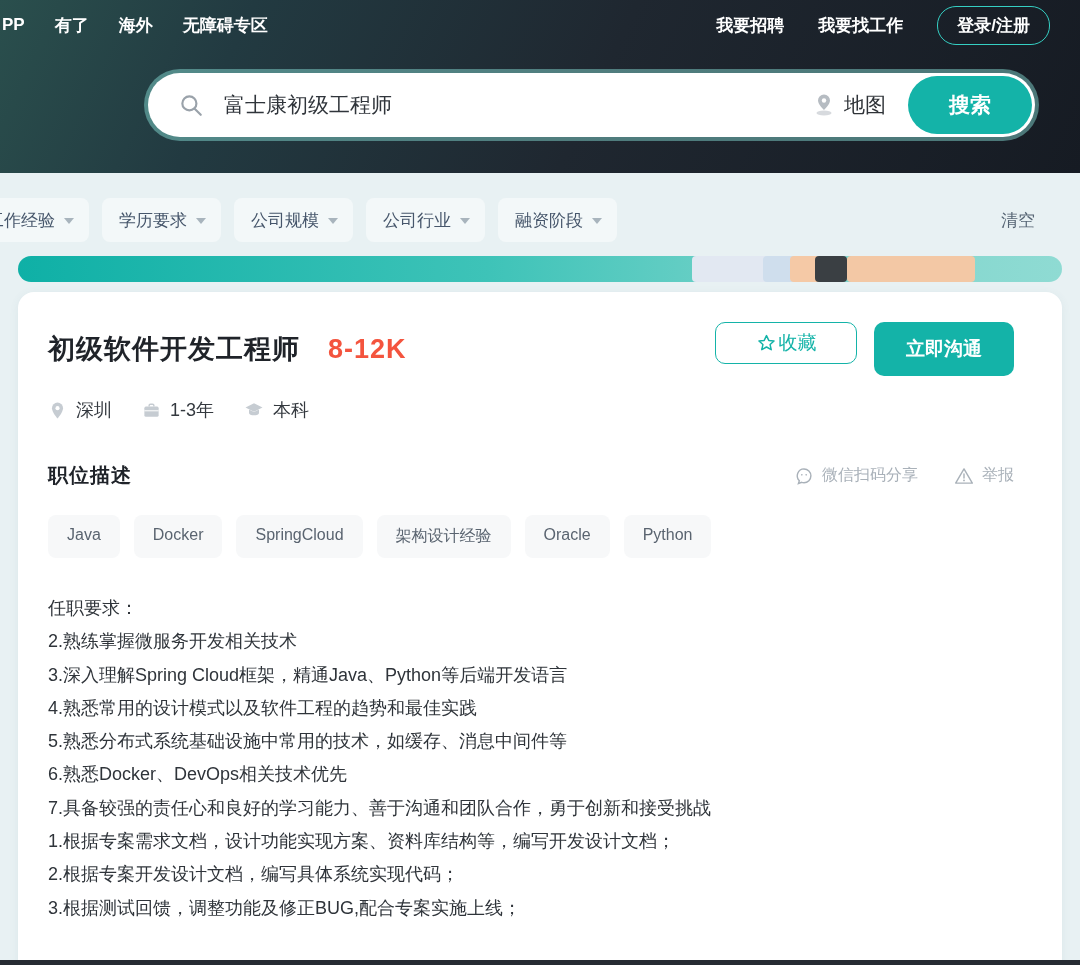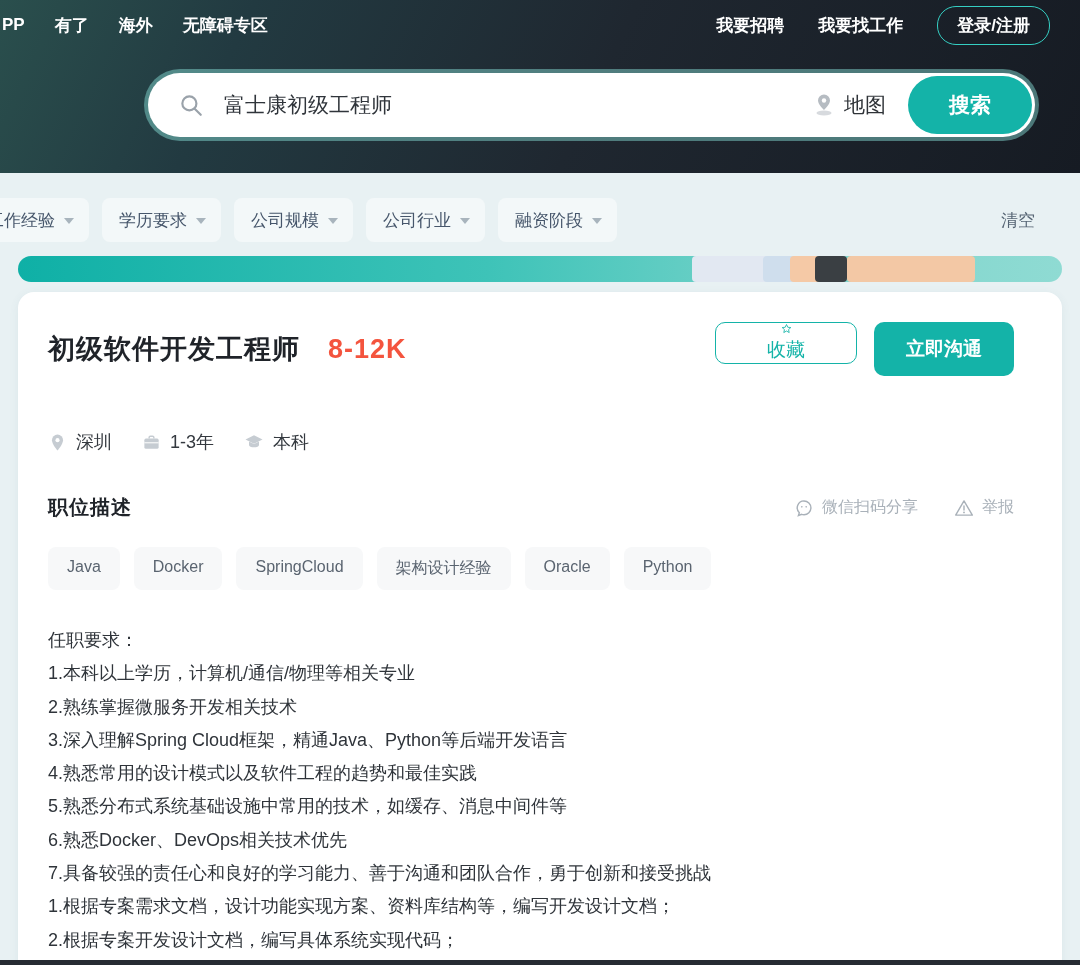--- a/index.html
+++ b/index.html
@@ -56,27 +56,27 @@
 
   
   .card{position:absolute;top:292px;left:18px;width:1044px;height:700px;background:#fff;
     border-radius:16px;box-shadow:0 2px 10px rgba(80,120,130,.08);padding:30px 48px 0 30px;}
   .title-row{display:flex;align-items:center;}
   .job-title{font-size:27px;font-weight:700;color:#1f2329;letter-spacing:1px;}
   .job-salary{font-size:27px;font-weight:600;color:var(--salary);margin-left:28px;letter-spacing:1px;}
   .title-buttons{margin-left:auto;display:flex;gap:17px;}
   .fav-btn{display:flex;align-items:center;justify-content:center;gap:2px;width:142px;height:42px;
     border:1.5px solid var(--accent);border-radius:10px;background:#fff;color:var(--accent);
-    font-size:19px;cursor:pointer;font-family:inherit;flex-direction:column;}
+    font-size:19px;cursor:pointer;font-family:inherit;}
   .fav-btn svg{display:block;}
   .chat-btn{width:140px;height:54px;border:none;border-radius:10px;background:var(--accent);
     color:#fff;font-size:19px;font-weight:600;cursor:pointer;font-family:inherit;}
 
   .meta-row{display:flex;align-items:center;gap:30px;margin-top:22px;}
-  .meta-item{display:flex;align-items:center;gap:9px;margin-top:32px;}
+  .meta-item{display:flex;align-items:center;gap:9px;}
   .meta-item svg{color:#c6ccd2;display:block;}
   .meta-text{font-size:18px;color:#34393f;}
 
   .desc-header{display:flex;align-items:center;margin-top:40px;}
   .section-title{font-size:20px;font-weight:700;color:#1f2329;letter-spacing:1px;}
   .desc-actions{margin-left:auto;display:flex;align-items:center;gap:36px;}
   .action-group{display:flex;align-items:center;gap:8px;cursor:pointer;color:#a9b1b9;}
   .action-label{font-size:16px;color:#a9b1b9;}
 
   .tags-row{display:flex;gap:14px;margin-top:26px;}
@@ -238,21 +238,20 @@
         <span class="tag">Docker</span>
         <span class="tag">SpringCloud</span>
         <span class="tag">架构设计经验</span>
         <span class="tag">Oracle</span>
         <span class="tag">Python</span>
       </div>
 
     <div class="description">
 
     <div class="desc-line">任职要求：</div>
-        <div class="desc-line">1.本科以上学历，计算机/通信/物理等相关专业</div>
         <div class="desc-line">2.熟练掌握微服务开发相关技术</div>
         <div class="desc-line">3.深入理解Spring Cloud框架，精通Java、Python等后端开发语言</div>
         <div class="desc-line">4.熟悉常用的设计模式以及软件工程的趋势和最佳实践</div>
         <div class="desc-line">5.熟悉分布式系统基础设施中常用的技术，如缓存、消息中间件等</div>
         <div class="desc-line">6.熟悉Docker、DevOps相关技术优先</div>
         <div class="desc-line">7.具备较强的责任心和良好的学习能力、善于沟通和团队合作，勇于创新和接受挑战</div>
         <div class="desc-line">1.根据专案需求文档，设计功能实现方案、资料库结构等，编写开发设计文档；</div>
         <div class="desc-line">2.根据专案开发设计文档，编写具体系统实现代码；</div>
         <div class="desc-line">3.根据测试回馈，调整功能及修正BUG,配合专案实施上线；</div>
       </div>

